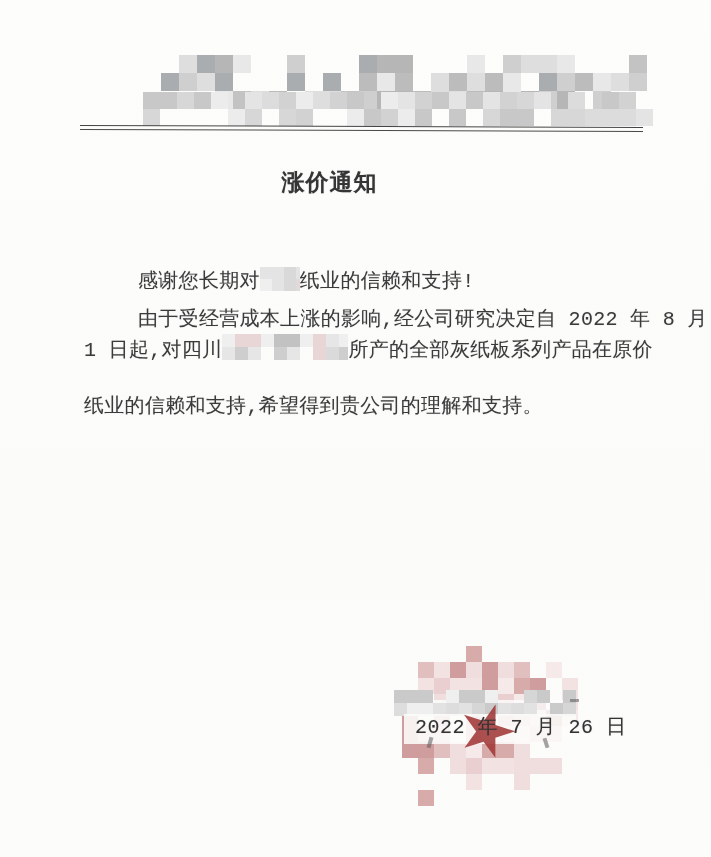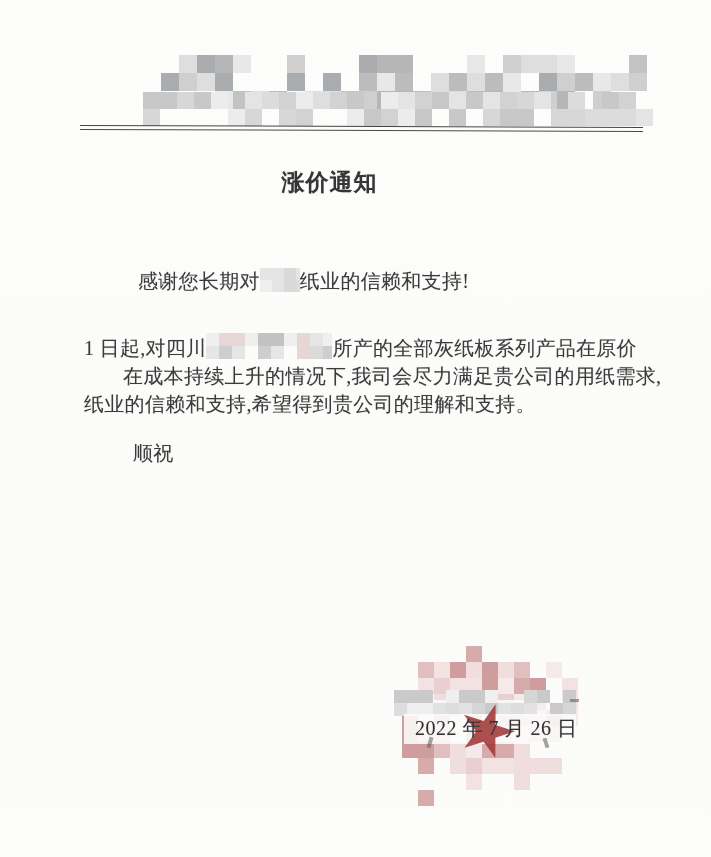--- a/index.html
+++ b/index.html
@@ -1,19 +1,19 @@
 <!DOCTYPE html>
 <html><head>
 <meta charset="utf-8">
 <style>
   html,body{margin:0;padding:0;background:#e9e9e9;}
   .sheet{
     position:relative;width:711px;height:857px;margin:0 auto;overflow:hidden;
     background:linear-gradient(180deg,#fdfdfc 0%,#fbfbf9 60%,#fcfcfb 100%);
-    font-family:Liberation Serif, serif;
+    font-family:Liberation Mono, monospace;
     color:#3b3b3b;
   }
   .mosaic{position:absolute;}
   .mosaic div{position:absolute;}
   .inline-mosaic{position:relative;display:inline-block;vertical-align:-4px;overflow:hidden;}
   .rule{
     position:absolute;left:80px;top:126px;width:563px;height:3px;
     border-top:1.6px solid #454545;border-bottom:1.2px solid #4a4a4a;
     transform:rotate(0.22deg);
   }
@@ -164,35 +164,32 @@
   <div class="body-text">
 
 
     <div class="p-thanks">
       <span class="ln">
         <span>感谢您长期对</span><span class="inline-mosaic mosaic" style="width:40px;height:24px"><div style="left: 0px; top: 0px; width: 12px; height: 12px; background: rgb(228, 228, 228);"></div><div style="left: 12px; top: 0px; width: 12px; height: 12px; background: rgb(228, 228, 228);"></div><div style="left: 24px; top: 0px; width: 12px; height: 12px; background: rgb(217, 217, 217);"></div><div style="left: 36px; top: 0px; width: 12px; height: 12px; background: rgb(228, 228, 228);"></div><div style="left: 0px; top: 12px; width: 12px; height: 12px; background: rgb(239, 239, 239);"></div><div style="left: 12px; top: 12px; width: 12px; height: 12px; background: rgb(228, 228, 228);"></div><div style="left: 24px; top: 12px; width: 12px; height: 12px; background: rgb(217, 217, 217);"></div><div style="left: 36px; top: 12px; width: 12px; height: 12px; background: rgb(224, 218, 218);"></div></span><span>纸业的信赖和支持!</span>
       </span>
     </div>
 
     <div class="p-increase">
-      <br>
+      <span class="ln">由于受经营成本上涨的影响,经公司研究决定自 2022 年 8 月</span><br>
       <span class="ln">
         <span>1 日起,对四川</span><span class="inline-mosaic mosaic" style="width:126px;height:26px"><div style="left: 0px; top: 0px; width: 13px; height: 13px; background: rgb(239, 239, 239);"></div><div style="left: 13px; top: 0px; width: 13px; height: 13px; background: rgb(232, 214, 214);"></div><div style="left: 26px; top: 0px; width: 13px; height: 13px; background: rgb(232, 214, 214);"></div><div style="left: 39px; top: 0px; width: 13px; height: 13px; background: rgb(239, 239, 239);"></div><div style="left: 52px; top: 0px; width: 13px; height: 13px; background: rgb(194, 194, 194);"></div><div style="left: 65px; top: 0px; width: 13px; height: 13px; background: rgb(194, 194, 194);"></div><div style="left: 78px; top: 0px; width: 13px; height: 13px; background: rgb(239, 239, 239);"></div><div style="left: 91px; top: 0px; width: 13px; height: 13px; background: rgb(232, 214, 214);"></div><div style="left: 104px; top: 0px; width: 13px; height: 13px; background: rgb(230, 230, 230);"></div><div style="left: 117px; top: 0px; width: 13px; height: 13px; background: rgb(239, 239, 239);"></div><div style="left: 0px; top: 13px; width: 13px; height: 13px; background: rgb(230, 230, 230);"></div><div style="left: 13px; top: 13px; width: 13px; height: 13px; background: rgb(206, 206, 206);"></div><div style="left: 26px; top: 13px; width: 13px; height: 13px; background: rgb(230, 230, 230);"></div><div style="left: 52px; top: 13px; width: 13px; height: 13px; background: rgb(206, 206, 206);"></div><div style="left: 65px; top: 13px; width: 13px; height: 13px; background: rgb(230, 230, 230);"></div><div style="left: 91px; top: 13px; width: 13px; height: 13px; background: rgb(232, 214, 214);"></div><div style="left: 104px; top: 13px; width: 13px; height: 13px; background: rgb(218, 218, 218);"></div><div style="left: 117px; top: 13px; width: 13px; height: 13px; background: rgb(206, 206, 206);"></div></span><span>所产的全部灰纸板系列产品在原价</span>
       </span><br>
     </div>
 
 
     <div class="p-service">
-      <span class="ln">在成本持续上升的情况下,我司会尽力满足贵公司的用纸需求,</span><br>
+      <br>
       <span class="ln">纸业的信赖和支持,希望得到贵公司的理解和支持。</span>
     </div>
 
-    <div class="closing-1">
-      <span class="ln">顺祝</span>
-    </div>
 
   </div>
 
   <div class="sign-area">
 
     <div class="mosaic" style="left:402px;top:646px;width:176px;height:150px">
         <div style="left: 64px; top: 0px; width: 16px; height: 16px; background: rgb(216, 171, 171);"></div>
         <div style="left: 16px; top: 16px; width: 16px; height: 16px; background: rgb(226, 191, 191);"></div>
         <div style="left: 32px; top: 16px; width: 16px; height: 16px; background: rgb(242, 226, 226);"></div>
         <div style="left: 48px; top: 16px; width: 16px; height: 16px; background: rgb(207, 157, 157);"></div>

